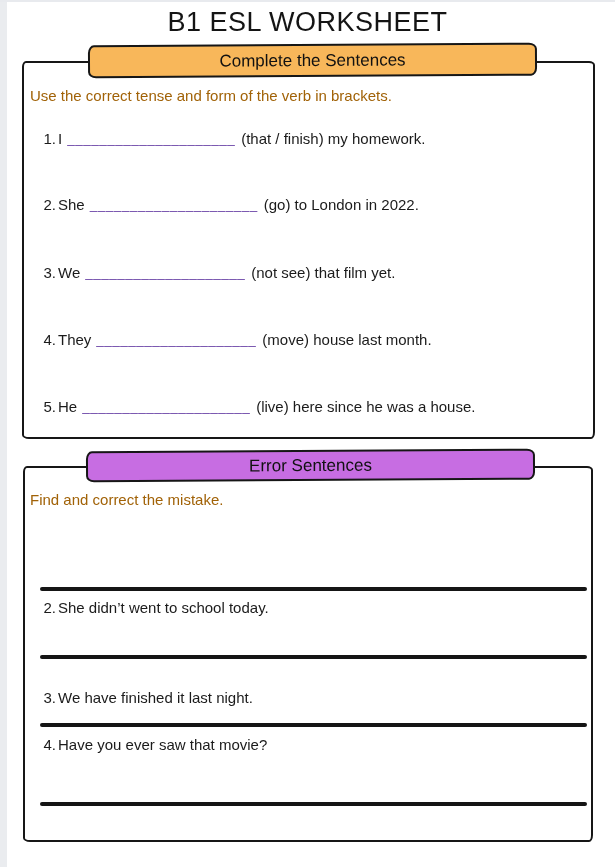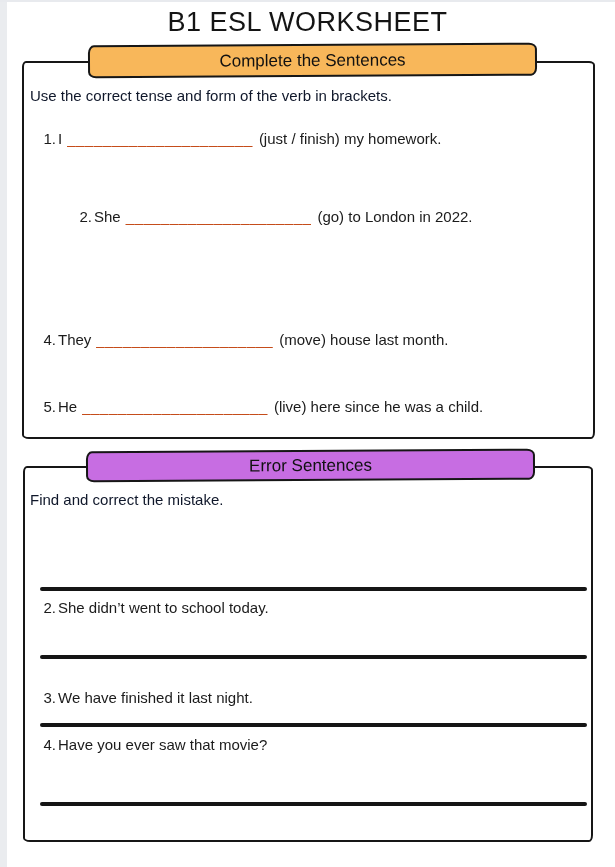--- a/index.html
+++ b/index.html
@@ -49,40 +49,40 @@
     display: flex; align-items: center; justify-content: center;
     font-size: 17px; color: #111;
     z-index: 3;
     transform: rotate(-0.35deg);
   }
   .tab1 { left: 88px; top: 44px; height: 33px; background: #f8b75a; }
   .tab2 { left: 86px; top: 450px; height: 31px; background: #c76de2; }
 
   .instruction {
     position: absolute; left: 30px;
-    font-size: 15px; color: #0f172a;
+    font-size: 15px; color: #a16207;
     white-space: nowrap;
     z-index: 2;
   }
   .instr1 { top: 87px; }
   .instr2 { top: 491px; }
 
   .w-item {
     position: absolute; left: 36px;
     font-size: 15px; white-space: nowrap;
     z-index: 2;
   }
   .w-item .num {
     display: inline-block; min-width: 20px; text-align: right;
     margin-right: 2px;
   }
   .w-item .before { margin-right: 5px; }
-  .w-item .blank  { color: #c2410c; letter-spacing: 0.5px; margin-right: 6px; }
+  .w-item .blank  { color: #4c1d95; letter-spacing: 0.5px; margin-right: 6px; font-family: Liberation Serif, serif; }
 
-  .fi-1 { top: 130px; } .fi-2 { top: 208px; margin-left: 36px; } .fi-3 { top: 264px; }
+  .fi-1 { top: 130px; } .fi-2 { top: 196px; } .fi-3 { top: 264px; }
   .fi-4 { top: 331px; } .fi-5 { top: 398px; }
 
   .ei-1 { top: 531px; } .ei-2 { top: 599px; } .ei-3 { top: 667px; margin-top: 22px; } .ei-4 { top: 736px; }
 
   .answer-line {
     position: absolute; left: 40px; width: 547px; height: 4px;
     background: #151515; border-radius: 2px;
     z-index: 2;
   }
   .al-1 { top: 587px; } .al-2 { top: 655px; } .al-3 { top: 723px; } .al-4 { top: 802px; }
@@ -98,30 +98,33 @@
   <div class="page-title">B1 ESL WORKSHEET</div>
 
   <div class="tab tab1" style="background: rgb(248, 183, 90);">
     <span>Complete the Sentences</span>
   </div>
   <div class="panel-box box1"></div>
 
   <div class="instruction instr1">Use the correct tense and form of the verb in brackets.</div>
 
   <div class="w-item fi-1">
-    <span class="num">1.</span><span class="before">I</span><span class="blank">_____________________</span><span class="after">(just / finish) my homework.</span>
+    <span class="num">1.</span><span class="before">I</span><span class="blank">_____________________</span><span class="after">(that / finish) my homework.</span>
   </div>
   <div class="w-item fi-2">
     <span class="num">2.</span><span class="before">She</span><span class="blank">_____________________</span><span class="after">(go) to London in 2022.</span>
+  </div>
+  <div class="w-item fi-3">
+    <span class="num">3.</span><span class="before">We</span><span class="blank">____________________</span><span class="after">(not see) that film yet.</span>
   </div>
   <div class="w-item fi-4">
     <span class="num">4.</span><span class="before">They</span><span class="blank">____________________</span><span class="after">(move) house last month.</span>
   </div>
   <div class="w-item fi-5">
-    <span class="num">5.</span><span class="before">He</span><span class="blank">_____________________</span><span class="after">(live) here since he was a child.</span>
+    <span class="num">5.</span><span class="before">He</span><span class="blank">_____________________</span><span class="after">(live) here since he was a house.</span>
   </div>
 
   <div class="tab tab2" style="background: rgb(199, 109, 226);">
     <span>Error Sentences</span>
   </div>
   <div class="panel-box box2"></div>
 
   <div class="instruction instr2">Find and correct the mistake.</div>
 
   <div class="answer-line al-1"></div>

